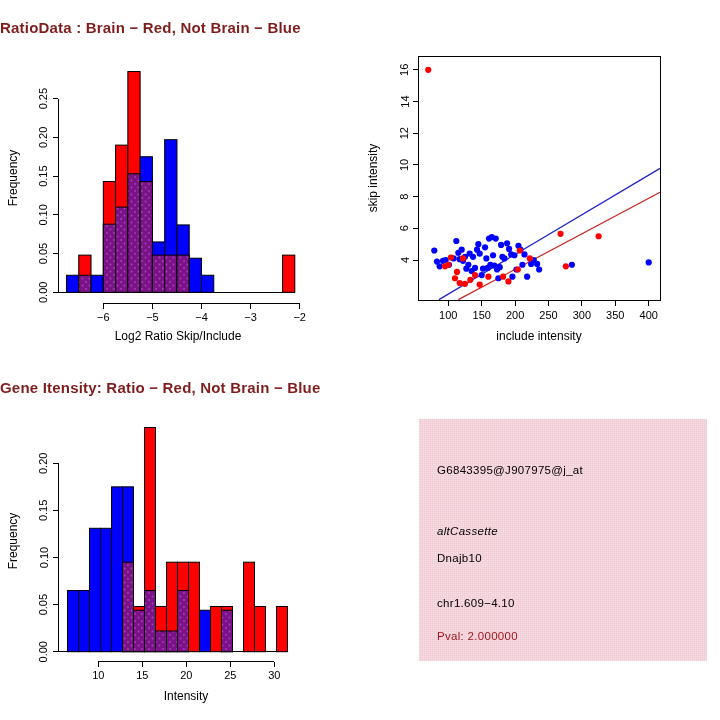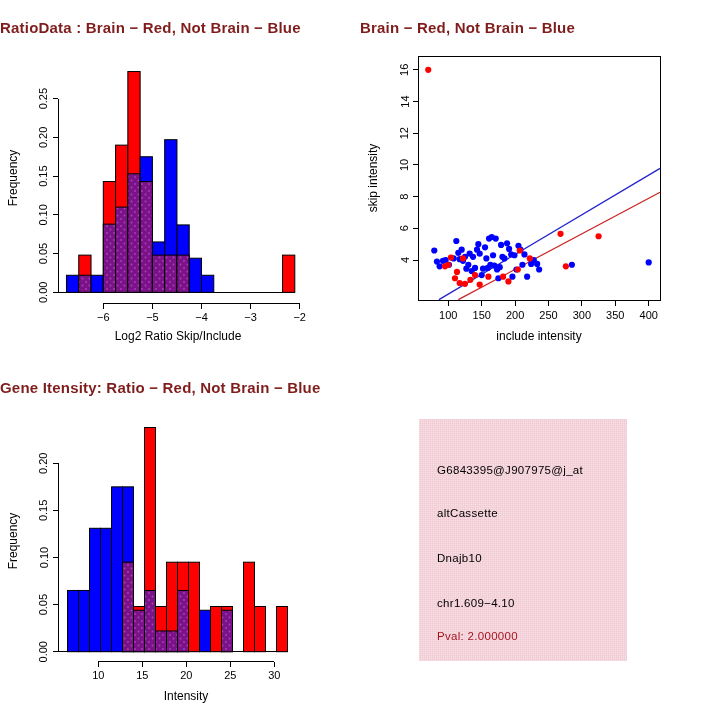--- a/index.html
+++ b/index.html
@@ -6,26 +6,26 @@
   body{width:720px;height:720px;position:relative;font-family:"Liberation Sans",sans-serif;}
   .panel{position:absolute;width:360px;height:360px;}
   #p1{left:0;top:0;}      #p2{left:360px;top:0;}
   #p3{left:0;top:360px;}  #p4{left:360px;top:360px;}
   .panel svg{position:absolute;left:0;top:0;}
   svg text{font-family:"Liberation Sans",sans-serif;font-size:11px;fill:#000;}
   .ptitle{position:absolute;top:19px;left:0;right:0;text-align:left;
           font-weight:bold;font-size:15px;color:#7f1d1d;letter-spacing:0.2px;white-space:nowrap;}
   .xlab{position:absolute;top:329px;transform:translateX(-50%);font-size:12px;color:#000;white-space:nowrap;}
   .ylab{position:absolute;transform:translate(-50%,-50%) rotate(-90deg);font-size:12px;color:#000;white-space:nowrap;}
-  #infoBox{position:absolute;left:59px;top:59px;width:208px;height:242px;
+  #infoBox{position:absolute;left:59px;top:59px;width:288px;height:242px;
     background-image:
       repeating-linear-gradient(0deg, rgba(255,255,255,0.22) 0 1px, transparent 1px 2px),
       repeating-linear-gradient(90deg, rgba(255,255,255,0.22) 0 1px, transparent 1px 2px);}
   .infoline{position:absolute;left:18px;font-size:11.5px;color:#000;letter-spacing:0.3px;white-space:nowrap;}
-  #il0{top:45px;} #il1{top:88px;} #il2{top:133px;text-align:right;} #il3{top:178px;} #il4{top:211px;}
+  #il0{top:45px;} #il1{top:106px;font-style:italic;} #il2{top:133px;text-align:right;} #il3{top:178px;} #il4{top:211px;}
 </style>
 </head>
 <body>
 
 <svg width="0" height="0" style="position:absolute">
   <defs>
     <pattern id="purpat" width="7" height="7" patternUnits="userSpaceOnUse">
       <rect id="purpat-bg" width="7" height="7" fill="#7a1288"></rect>
       <circle id="purpat-d1" cx="2" cy="2" r="0.9" fill="#b23cc0"></circle>
       <circle id="purpat-d2" cx="5.5" cy="5.5" r="0.9" fill="#b23cc0"></circle>
@@ -81,21 +81,20 @@
       <line x1="201.5" y1="303.5" x2="201.5" y2="309" shape-rendering="crispEdges" stroke="#000" stroke-width="1"></line>
       <text x="201.5" y="321" text-anchor="middle">−4</text>
       <line x1="250.60000000000002" y1="303.5" x2="250.60000000000002" y2="309" shape-rendering="crispEdges" stroke="#000" stroke-width="1"></line>
       <text x="250.60000000000002" y="321" text-anchor="middle">−3</text>
       <line x1="299.7" y1="303.5" x2="299.7" y2="309" shape-rendering="crispEdges" stroke="#000" stroke-width="1"></line>
       <text x="299.7" y="321" text-anchor="middle">−2</text>
     </svg>
 </div>
 
 <div class="panel" id="p2">
-  <div class="ptitle">Brain − Red, Not Brain − Blue</div>
   <div class="ylab" style="left:13px;top:178px;">skip intensity</div>
   <div class="xlab" style="left:179px;">include intensity</div>
   <svg width="360" height="360" id="svg2">
       <rect x="58.3" y="56.7" width="241.7" height="243.3" fill="none" shape-rendering="crispEdges" stroke="#000" stroke-width="1"></rect>
       <line x1="88.3" y1="300" x2="88.3" y2="305.5" shape-rendering="crispEdges" stroke="#000" stroke-width="1"></line>
       <text x="88.3" y="319" text-anchor="middle">100</text>
       <line x1="121.69999999999999" y1="300" x2="121.69999999999999" y2="305.5" shape-rendering="crispEdges" stroke="#000" stroke-width="1"></line>
       <text x="121.69999999999999" y="319" text-anchor="middle">150</text>
       <line x1="155.1" y1="300" x2="155.1" y2="305.5" shape-rendering="crispEdges" stroke="#000" stroke-width="1"></line>
       <text x="155.1" y="319" text-anchor="middle">200</text>

